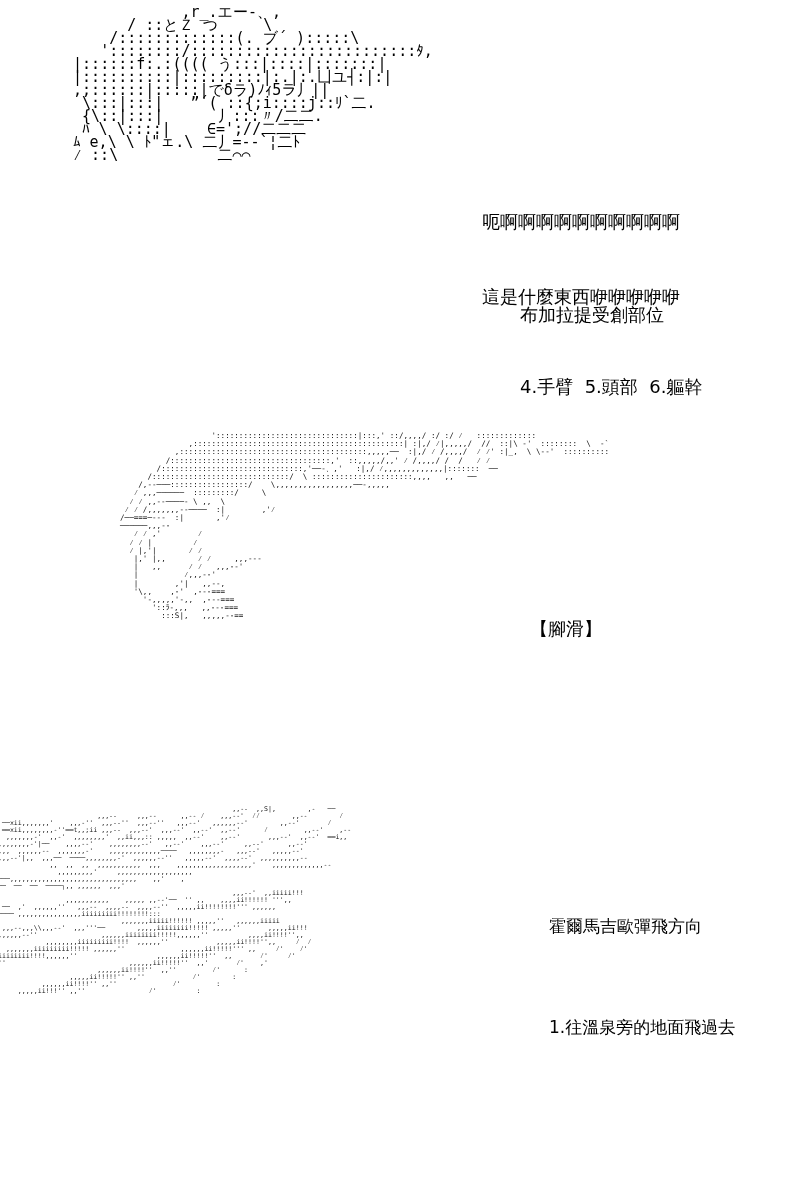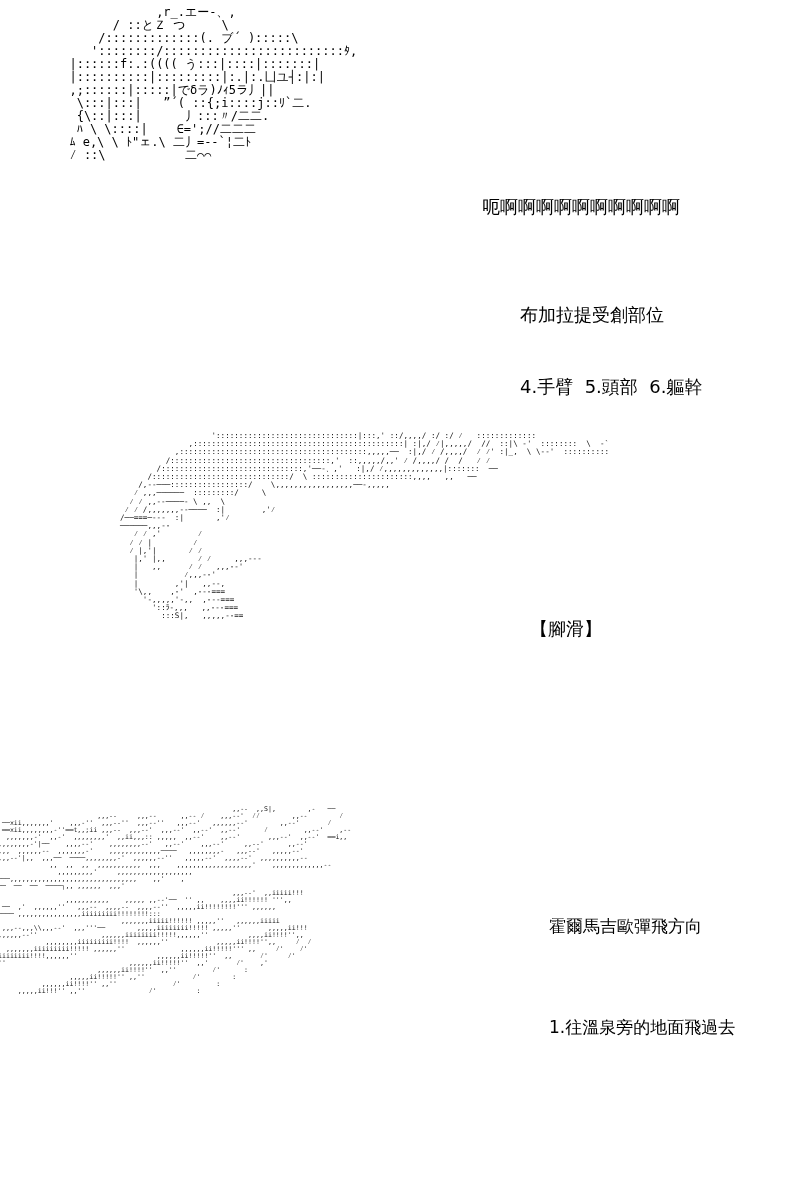--- a/index.html
+++ b/index.html
@@ -23,21 +23,21 @@
     white-space: pre;
     color: #000000;
     letter-spacing: 0;
     margin: 0;
     padding: 0;
   }
 
   #aa-head {
     left: 55px;
     top: 6px;
-    font-size: 12px;
+    font-size: 15px;
     line-height: 13.0px;
   }
 
   #aa-arm {
     left: 120px;
     top: 432px;
     font-size: 7.6px;
     line-height: 8.2px;
     color: #111111;
   }
@@ -53,21 +53,21 @@
   
   .txt {
     position: absolute;
     font-family: "DejaVu Sans", "Liberation Sans", sans-serif;
     color: #000000;
     white-space: pre;
   }
 
   #shout-block {
     left: 482px;
-    top: 144px;
+    top: 159px;
     font-size: 18px;
     line-height: 25px;
   }
 
   #hit-block {
     left: 520px;
     top: 255px;
     font-size: 18px;
     line-height: 24px;
   }
@@ -156,20 +156,21 @@
    ,,,,,,,iiiiiiiii!!!!! ,,,,,,''              ,,,,,,ii!!!!!''' ,,     ⁄'    ⁄'
  iiiiiiii!!!!,,,,,,''                    ,,,,,,ii!!!!!''  ,,       ⁄'     ⁄'
  ''                               ,,,,,,ii!!!!!''  ,,'       ⁄'    ,'
                           ,,,,,,ii!!!!''  ,,''         ⁄'      :
                    ,,,,,ii!!!!!'' ,,''            ⁄'        :
             ,,,,,,ii!!!!'' ,,''              ⁄'         :
       ,,,,,ii!!!'' ,,''                ⁄'          :</pre>
 
 <div class="txt" id="shout-block">
   <div>呃啊啊啊啊啊啊啊啊啊啊</div>
+  <div>這是什麼東西咿咿咿咿咿</div>
 </div>
 
 <div class="txt" id="hit-block">
   <span class="title">布加拉提受創部位</span>
   <span class="row"><span>4.</span><span>手臂</span><span>  </span><span>5.</span><span>頭部</span><span>  </span><span>6.</span><span>軀幹</span></span>
 </div>
 
 <div class="txt" id="slip-block">【腳滑】</div>
 
 <div class="txt" id="dir-block">

